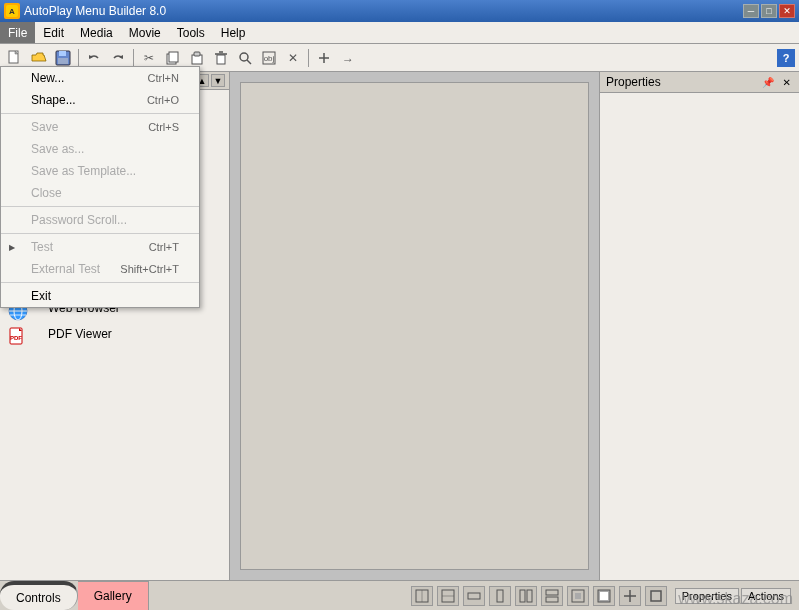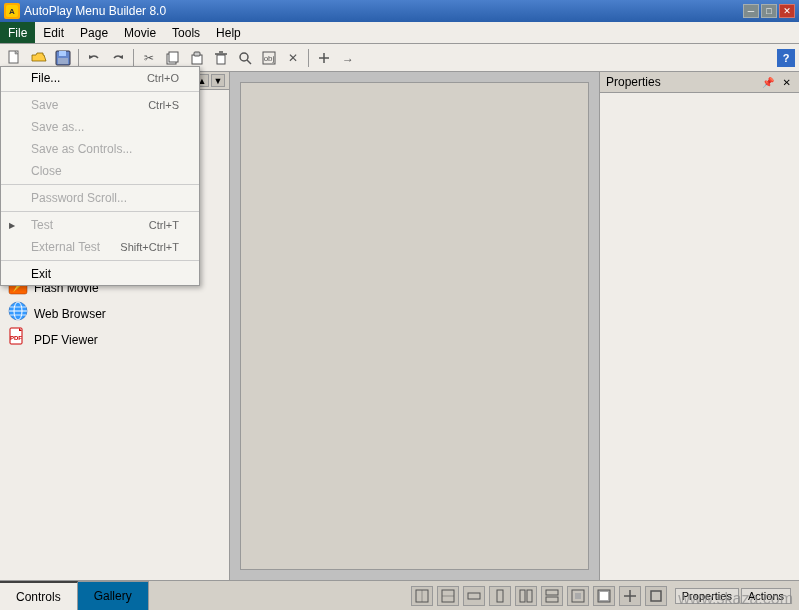--- a/index.html
+++ b/index.html
@@ -76,21 +76,21 @@
       display: flex;
       align-items: center;
       cursor: pointer;
       font-size: 12px;
     }
     .menu-item:hover, .menu-item.active {
       background: #316AC5;
       color: white;
     }
     .menu-item.active {
-      background: #14532d;
+      background: #737373;
       color: white;
     }
 
     
     #file-dropdown {
       position: absolute;
       top: 44px;
       left: 0;
       width: 200px;
       background: #f5f4f0;
@@ -190,22 +190,22 @@
       display: flex;
       align-items: center;
       justify-content: space-between;
     }
     #toolbox-scroll {
       overflow-y: auto;
       flex: 1;
     }
     .tool-item {
       display: flex;
-      align-items: flex-end;
-      gap: 6px;
+      align-items: flex-start;
+      gap: 20px;
       padding: 3px 8px;
       cursor: pointer;
       font-size: 12px;
     }
     .tool-icon {
       width: 20px;
       height: 20px;
       display: flex;
       align-items: center;
       justify-content: center;
@@ -260,31 +260,32 @@
       border-top: 1px solid #999;
       display: flex;
       align-items: center;
     }
     #status-tabs {
       display: flex;
       height: 100%;
     }
     .status-tab {
       padding: 2px 16px;
-      background: #0369a1;
+      background: #fca5a5;
       border-right: 1px solid #999;
       border-top: 1px solid #999;
       display: flex;
       align-items: center;
       cursor: pointer;
       font-size: 12px;
     }
     .status-tab.active {
       background: #f0ede8;
-      border-top: 2px solid #404040;
+      border-top: 4px solid #404040;
+      border-radius: 14px;
     }
     #status-right {
       margin-left: auto;
       display: flex;
       align-items: center;
       gap: 4px;
       padding: 0 8px;
     }
     .status-btn {
       width: 22px;
@@ -343,40 +344,44 @@
   <div id="title-controls">
     <div class="title-btn min">─</div>
     <div class="title-btn max">□</div>
     <div class="title-btn close">✕</div>
   </div>
 </div>
 
 <div id="menu-bar">
   <div class="menu-item active">File</div>
   <div class="menu-item">Edit</div>
-  <div class="menu-item">Page</div>
+  <div class="menu-item">Media</div>
   <div class="menu-item">Movie</div>
   <div class="menu-item">Tools</div>
   <div class="menu-item">Help</div>
 
   <div id="file-dropdown">
     <div class="dd-item">
-      <span>File...</span>
+      <span>New...</span>
+      <span class="dd-shortcut">Ctrl+N</span>
+    </div>
+    <div class="dd-item">
+      <span>Shape...</span>
       <span class="dd-shortcut">Ctrl+O</span>
     </div>
     <div class="dd-separator"></div>
     <div class="dd-item disabled">
       <span>Save</span>
       <span class="dd-shortcut">Ctrl+S</span>
     </div>
     <div class="dd-item disabled">
       <span>Save as...</span>
     </div>
     <div class="dd-item disabled">
-      <span>Save as Controls...</span>
+      <span>Save as Template...</span>
     </div>
     <div class="dd-item disabled">
       <span>Close</span>
     </div>
     <div class="dd-separator"></div>
     <div class="dd-item disabled">
       <span>Password Scroll...</span>
     </div>
     <div class="dd-separator"></div>
     <div class="dd-item disabled has-check">

